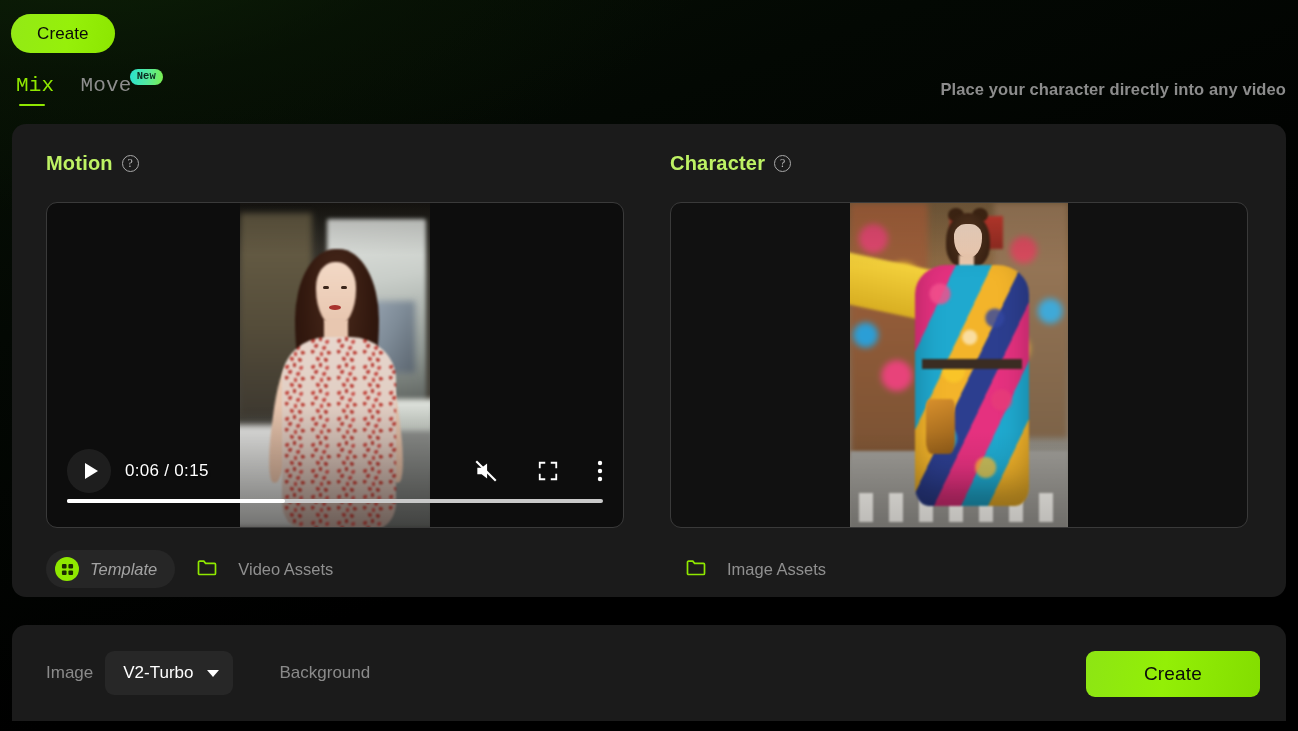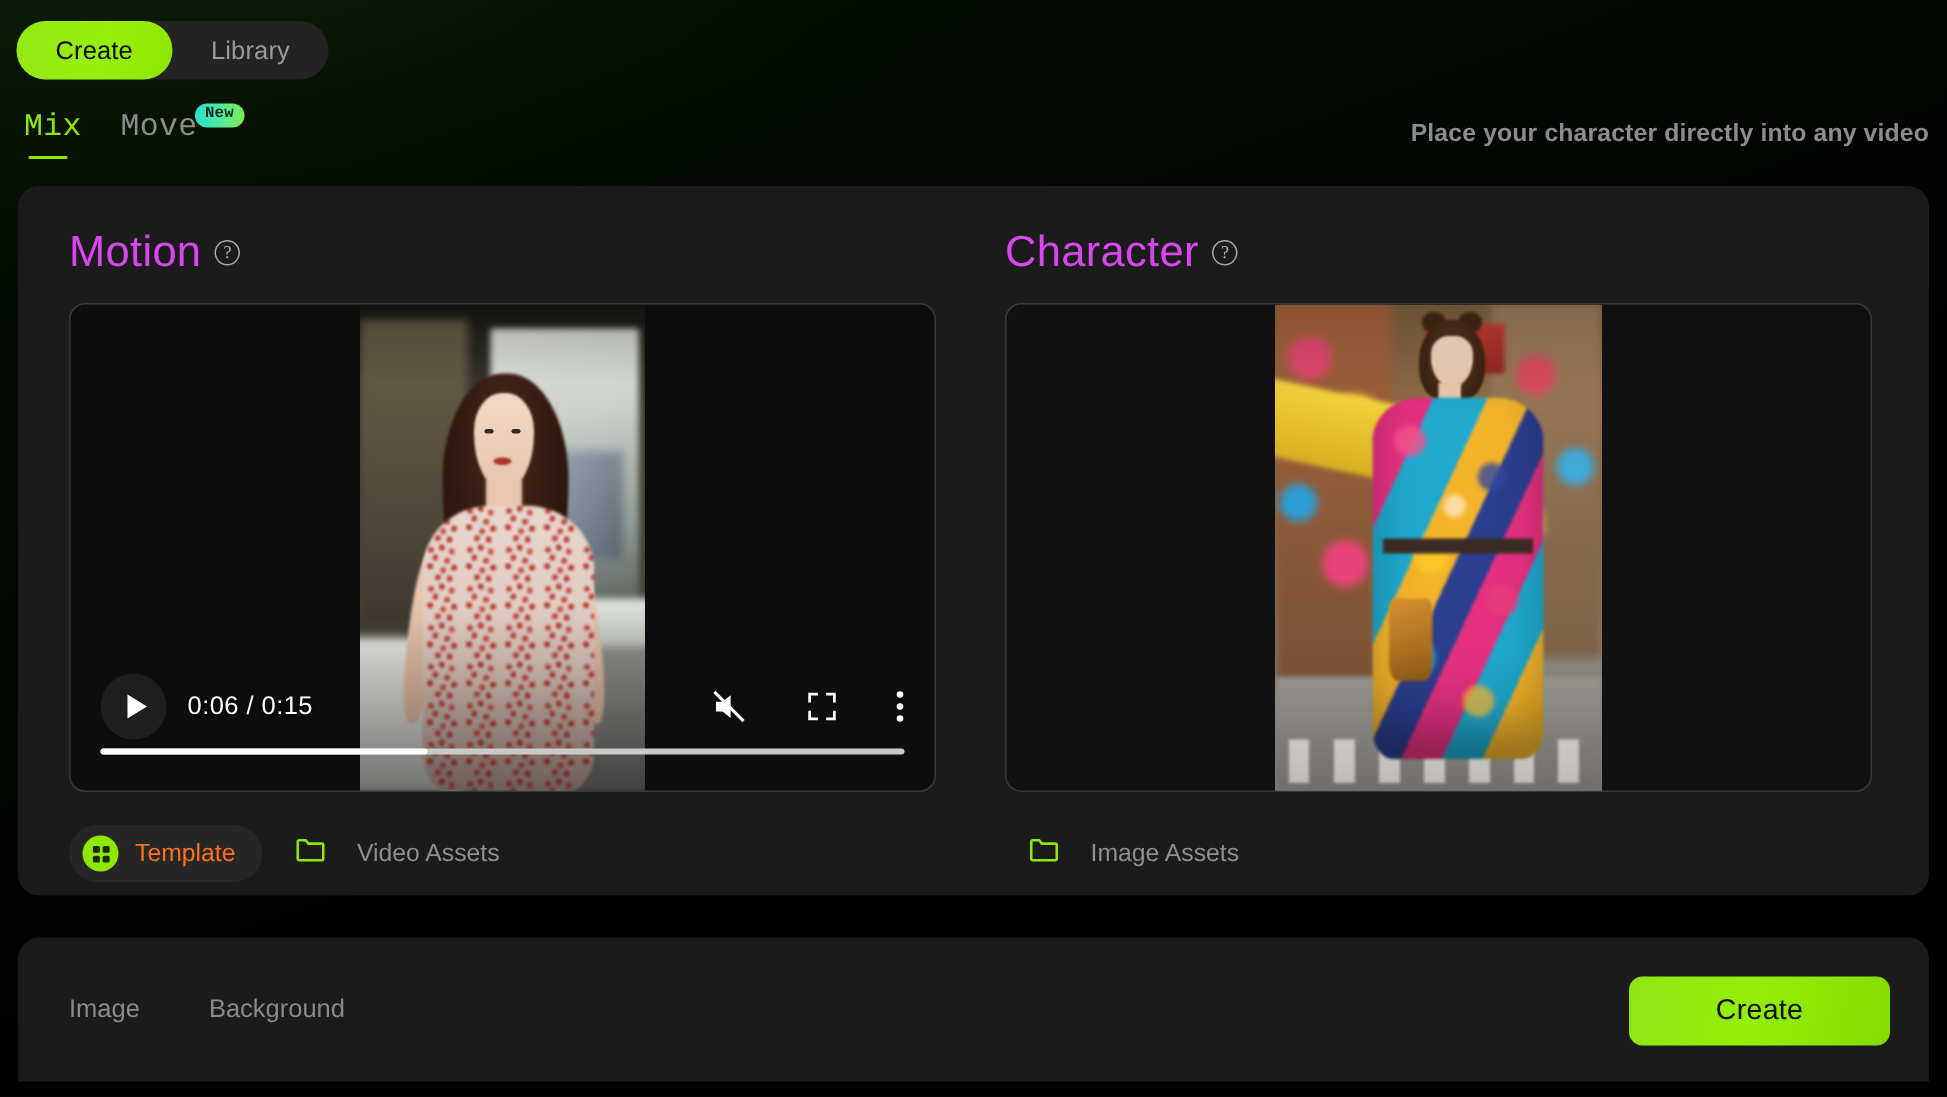--- a/index.html
+++ b/index.html
@@ -97,21 +97,21 @@
   }
   .col { position: absolute; top: 0; }
   #motion-col { left: 34px; width: 590px; }
   #character-col { left: 658px; width: 590px; }
 
   .section-head {
     position: absolute; top: 28px; left: 0;
     display: flex; align-items: center; gap: 9px;
   }
   .section-title {
-    font-size: 29px; font-weight: normal; color: #d946ef;
+    font-size: 20px; font-weight: bold; color: #bef264;
     letter-spacing: .2px;
   }
   .help-icon {
     width: 17px; height: 17px; flex: 0 0 17px;
     border: 1.4px solid #a9a9a9;
     border-radius: 50%;
     color: #bdbdbd;
     font-size: 12px; line-height: 14px;
     text-align: center;
     font-family: "Liberation Serif", serif;
@@ -384,21 +384,21 @@
     display: flex; align-items: center; gap: 6px;
   }
   #template-chip {
     display: flex; align-items: center; gap: 11px;
     height: 38px;
     padding: 0 18px 0 9px;
     background: #262626;
     border-radius: 19px;
     cursor: pointer;
   }
-  #template-chip .chip-label { font-size: 16.5px; color: #f97316; }
+  #template-chip .chip-label { font-size: 16.5px; color: #a3a3a3; font-style: italic; }
   .grid-badge {
     width: 24px; height: 24px; border-radius: 50%;
     background: #8fe800;
     display: flex; align-items: center; justify-content: center;
   }
   .asset-link {
     display: flex; align-items: center; gap: 21px;
     height: 38px;
     padding: 0 16px;
     cursor: pointer;
@@ -448,21 +448,20 @@
     letter-spacing: .2px;
   }
 </style>
 </head>
 <body>
 
 <div id="app">
 
   <div id="top-tabs">
     <div class="pill-tab active">Create</div>
-    <div class="pill-tab">Library</div>
   </div>
 
   <div id="sub-tabs">
     <div class="sub-tab active">
       <span>Mix</span>
     </div>
     <div class="sub-tab">
       <span>Move</span>
       <span id="badge-new">New</span>
     </div>
@@ -595,19 +594,23 @@
           </span>
           <span class="chip-label">Image Assets</span>
         </div>
       </div>
     </div>
   </div>
 
   <div id="bottom-bar">
     <div id="bottom-left">
       <span class="field-label">Image</span>
+      <div class="select-box">
+        <span class="select-value">V2-Turbo</span>
+        <span class="chev"></span>
+      </div>
       <span id="gap-1"></span>
       <span class="field-label">Background</span>
     </div>
     <button id="create-button">Create</button>
   </div>
 
 </div>
 
 </body></html>

